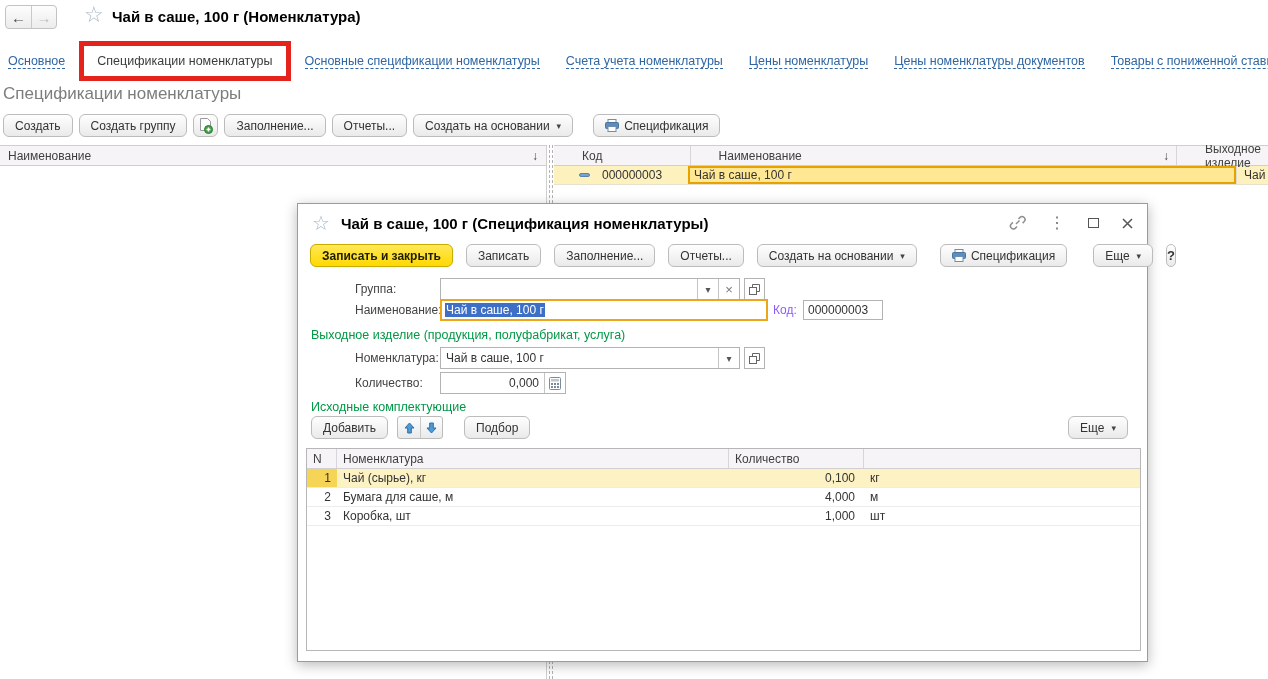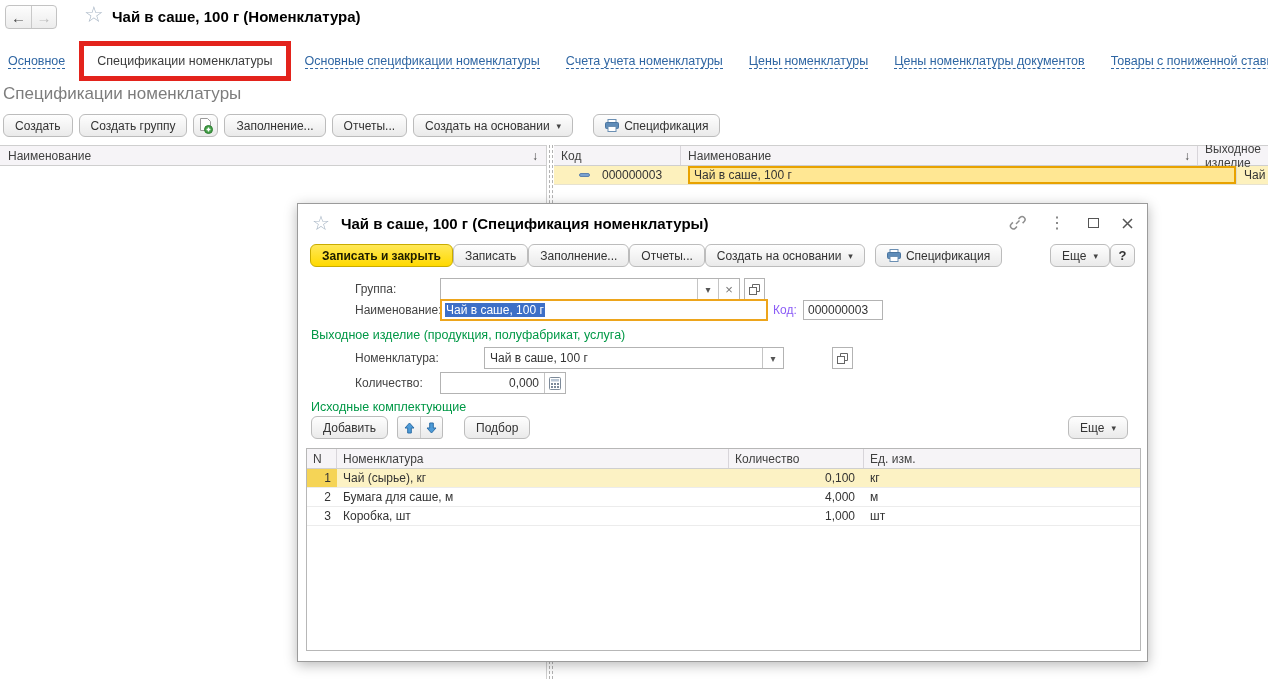--- a/index.html
+++ b/index.html
@@ -38,41 +38,41 @@
   .qbtn{ width:25px; padding:0; justify-content:center; font-weight:bold; font-size:13px; }
 
   
   .left-panel{ position:absolute; left:0; top:145px; width:547px; bottom:0; border-right:1px solid #cfcfcf; background:#fff; }
   .vsplit{ position:absolute; left:549px; top:145px; bottom:0; width:4px; border-left:1px dashed #b2b2b2; border-right:1px dashed #b2b2b2; cursor:col-resize; }
   .right-panel{ position:absolute; left:554px; top:145px; right:0; bottom:0; background:#fff; overflow:hidden; }
   .grid-header{ height:21px; background:#f6f4f7; border-top:1px solid #cfcfcf; border-bottom:1px solid #cfcfcf;
     display:flex; align-items:center; color:#3f3f3f; }
   .gh-pad{ padding:0 8px; width:100%; display:flex; align-items:center; }
   .sort-arrow{ color:#444; font-size:12px; }
-  .hcell{ height:100%; display:flex; align-items:center; padding:0 7px; border-right:1px solid #d8d5da; }
+  .hcell{ height:100%; display:flex; align-items:center; padding:0 7px; border-right:1px solid #d8d5da;margin-left:21px; }
   .hcell.last{ border-right:none; }
   .rt-code{ width:134px; } .rt-name{ width:548px; } .rt-out{ flex:1; }
   .data-row{ height:19px; display:flex; align-items:stretch; background:#fdf1bd; border-bottom:1px solid #e7e2cf; cursor:pointer; }
   .cell{ display:flex; align-items:center; }
   .cell-code{ width:134px; padding-left:25px; gap:12px; }
   .dash-marker{ width:11px; height:4px; background:#7aa2cf; border:1px solid #5d82ad; border-radius:2px; }
   .cell-name-active{ width:548px; background:#ffe793; border:2px solid #e8a200; padding:0 4px; }
   .cell-out{ flex:1; padding:0 7px; border-left:1px solid #e0dccb; white-space:nowrap; overflow:hidden; }
 
   
   .dialog{ position:absolute; left:297px; top:203px; width:851px; height:459px; background:#fff;
     border:1px solid #9b9b9b; box-shadow:0 3px 12px rgba(0,0,0,.28); }
   .dlg-titlebar{ position:absolute; top:0; left:0; right:0; height:38px; display:flex; align-items:center; padding:0 14px; }
   .dlg-star{ font-size:20px; color:#a9b7c6; margin-right:11px; cursor:pointer; }
   .dlg-title{ font-size:15px; font-weight:bold; color:#000; white-space:nowrap; }
   .dlg-icons{ margin-left:auto; display:flex; align-items:center; gap:23px; }
   .tb-ico{ cursor:pointer; display:flex; align-items:center; justify-content:center; }
   .kebab{ font-size:16px; color:#737373; line-height:1; }
   .maxbox{ width:11px; height:10px; border:1.5px solid #555; display:inline-block; }
-  .dlg-toolbar{ position:absolute; top:40px; left:12px; right:12px; display:flex; gap:0; align-items:center; }
+  .dlg-toolbar{ position:absolute; top:40px; left:12px; right:12px; display:flex; gap:13px; align-items:center; }
   .spacer{ flex:1; }
 
   .frow{ position:absolute; left:13px; right:13px; display:flex; align-items:center;margin-left:44px; }
   .f-label{ width:85px; color:#444; white-space:nowrap; flex:none; }
   .combo{ display:flex; height:22px; border:1px solid #b3b3b3; background:#fff; }
   .cfield{ padding:0 5px; display:flex; align-items:center; white-space:nowrap; overflow:hidden; cursor:text; }
   .cbtn{ width:21px; border-left:1px solid #c4c4c4; display:flex; align-items:center; justify-content:center;
     background:#fff; color:#555; cursor:pointer; font-size:10px; }
   .cbtn.x{ font-size:13px; color:#777; }
   .open-btn{ width:21px; height:22px; margin-left:4px; border:1px solid #b3b3b3; background:#fff;
@@ -263,21 +263,21 @@
     <span class="f-label">Наименование:</span>
     <div class="name-input">
       <span class="sel">Чай в саше, 100 г</span>
     </div>
     <span class="code-label">Код:</span>
     <input class="code-input" value="000000003" style="">
   </div>
 
   <div class="green-h" style="top:124px;">Выходное изделие (продукция, полуфабрикат, услуга)</div>
 
-  <div class="frow" style="top:143px;gap:44px;">
+  <div class="frow" style="top:143px;">
     <span class="f-label">Номенклатура:</span>
     <div class="combo" style="width:300px;">
       <div class="cfield" style="flex:1;">Чай в саше, 100 г</div>
       <div class="cbtn">
           <span>▾</span>
         </div>
     </div>
     <span class="open-btn">
       <svg width="11" height="11" viewBox="0 0 11 11" fill="none" stroke="#666">
           <rect x="0.5" y="3.5" width="7" height="7"></rect>
@@ -329,21 +329,20 @@
       <span>Еще</span>
       <span class="caret">▾</span>
     </button>
   </div>
 
   <div class="comp-table">
     <div class="thead">
       <div class="th c-n">N</div>
       <div class="th c-name">Номенклатура</div>
       <div class="th c-qty">Количество</div>
-      <div class="th c-unit last">Ед. изм.</div>
     </div>
     <div class="trow current">
       <div class="td c-n">1</div>
       <div class="td c-name">Чай (сырье), кг</div>
       <div class="td c-qty">0,100</div>
       <div class="td c-unit">кг</div>
     </div>
     <div class="trow">
       <div class="td c-n">2</div>
       <div class="td c-name">Бумага для саше, м</div>

